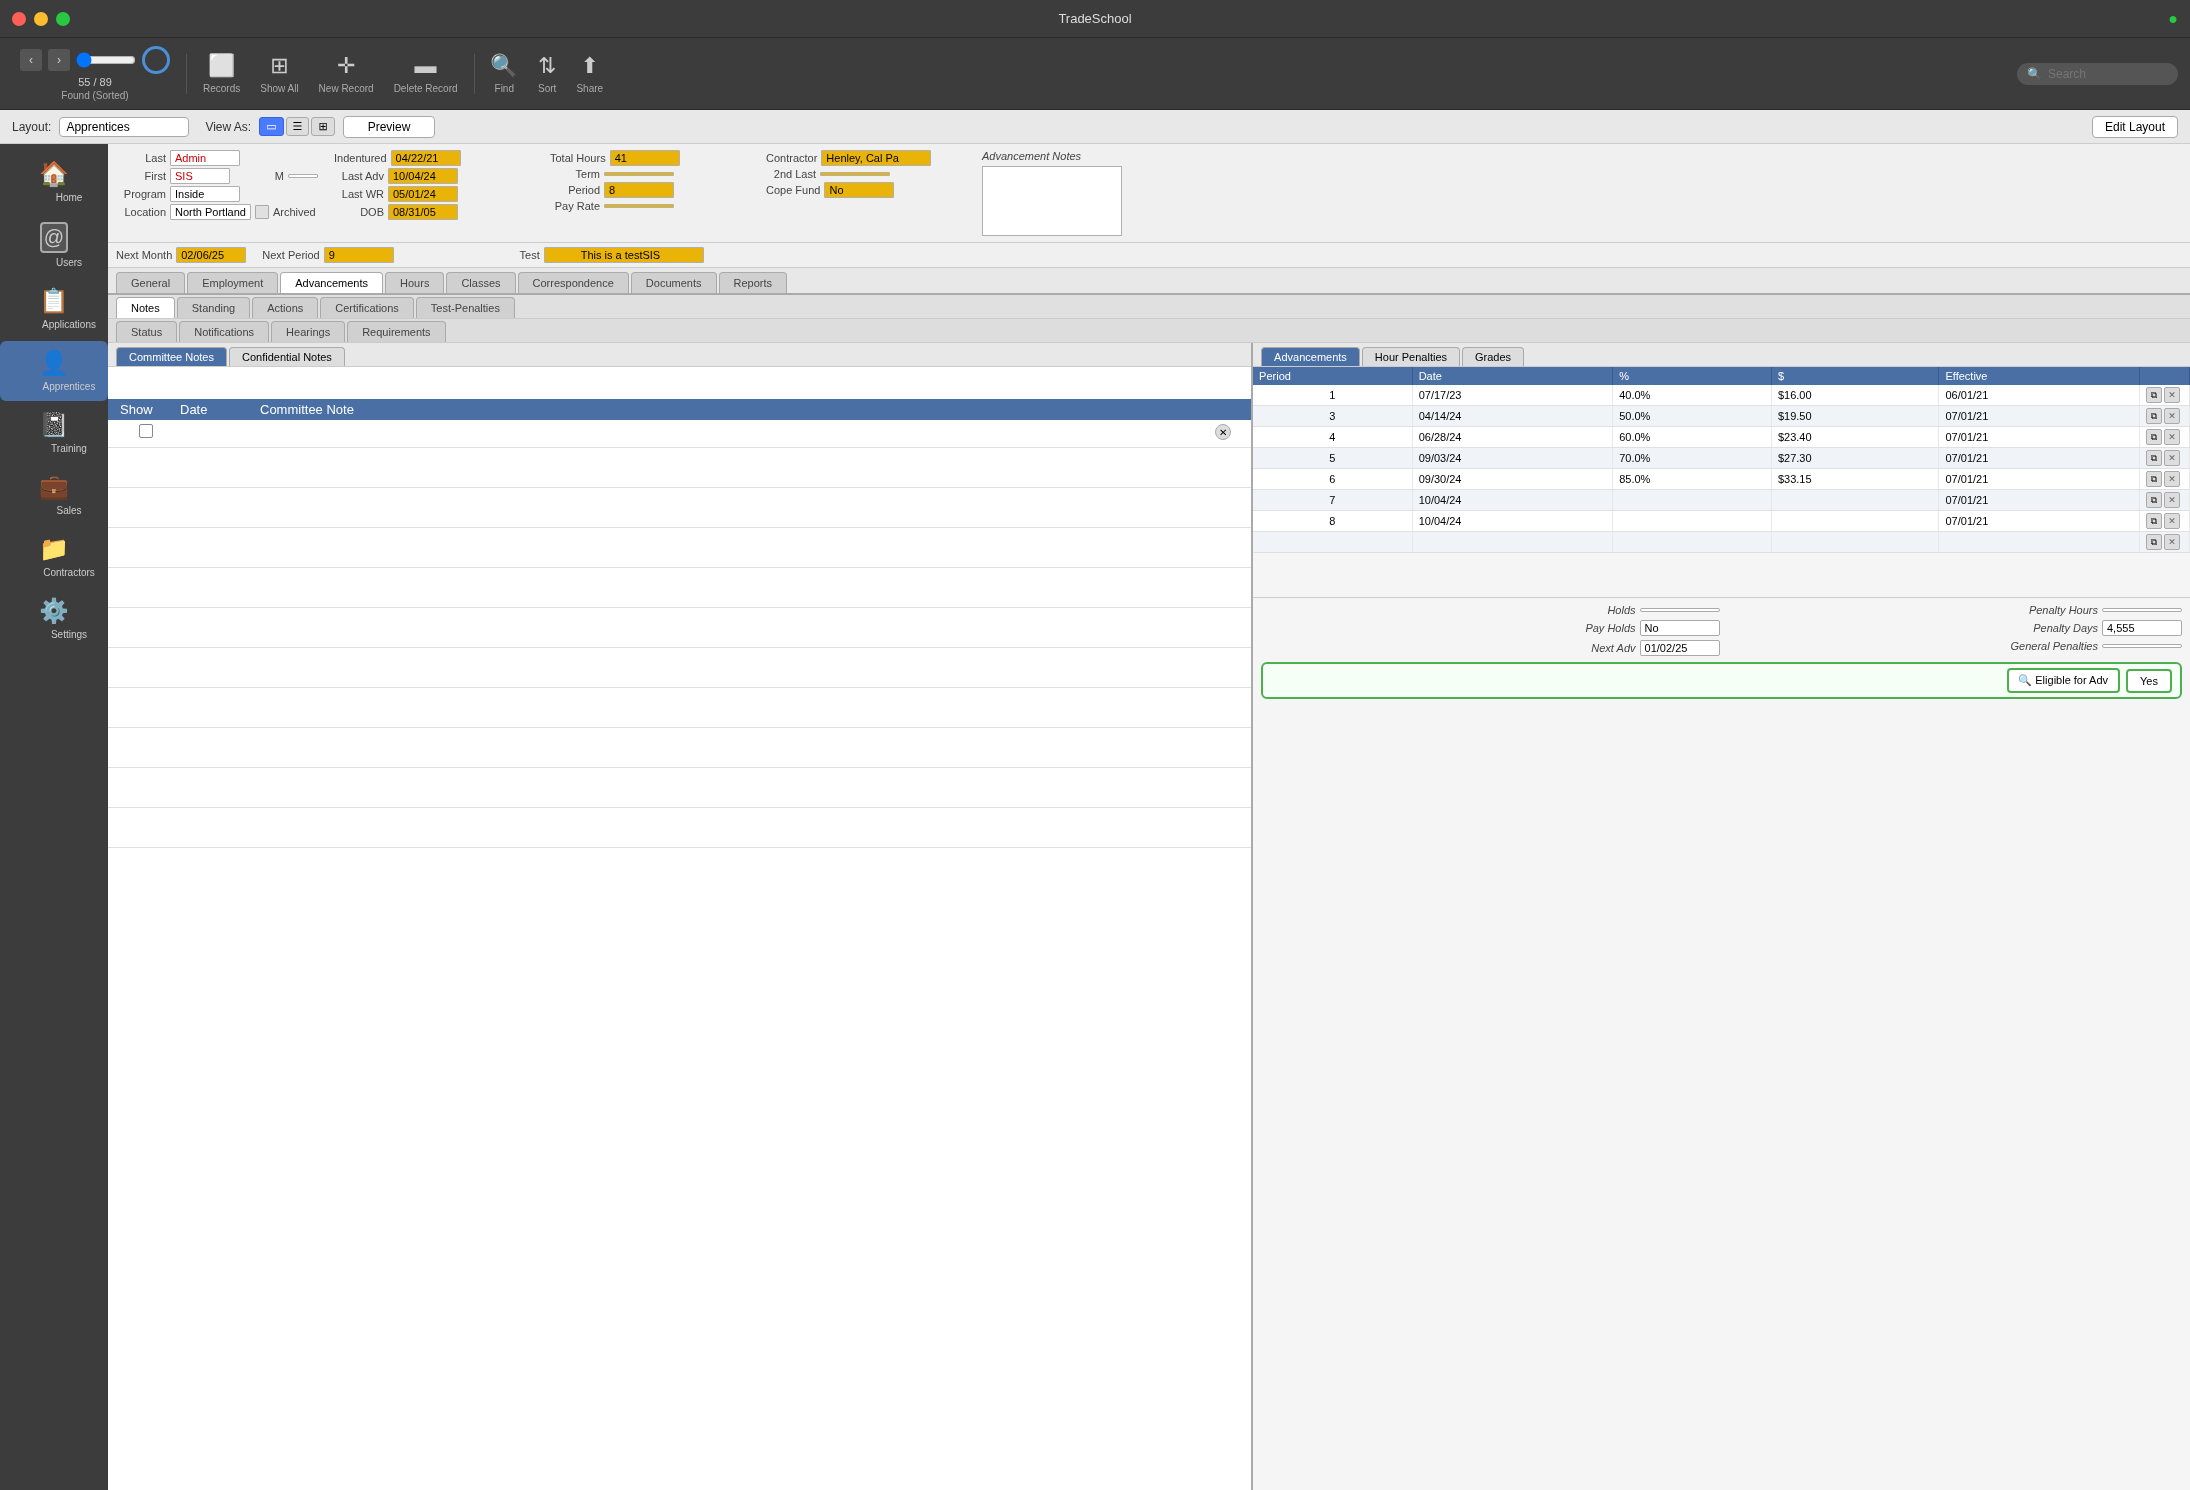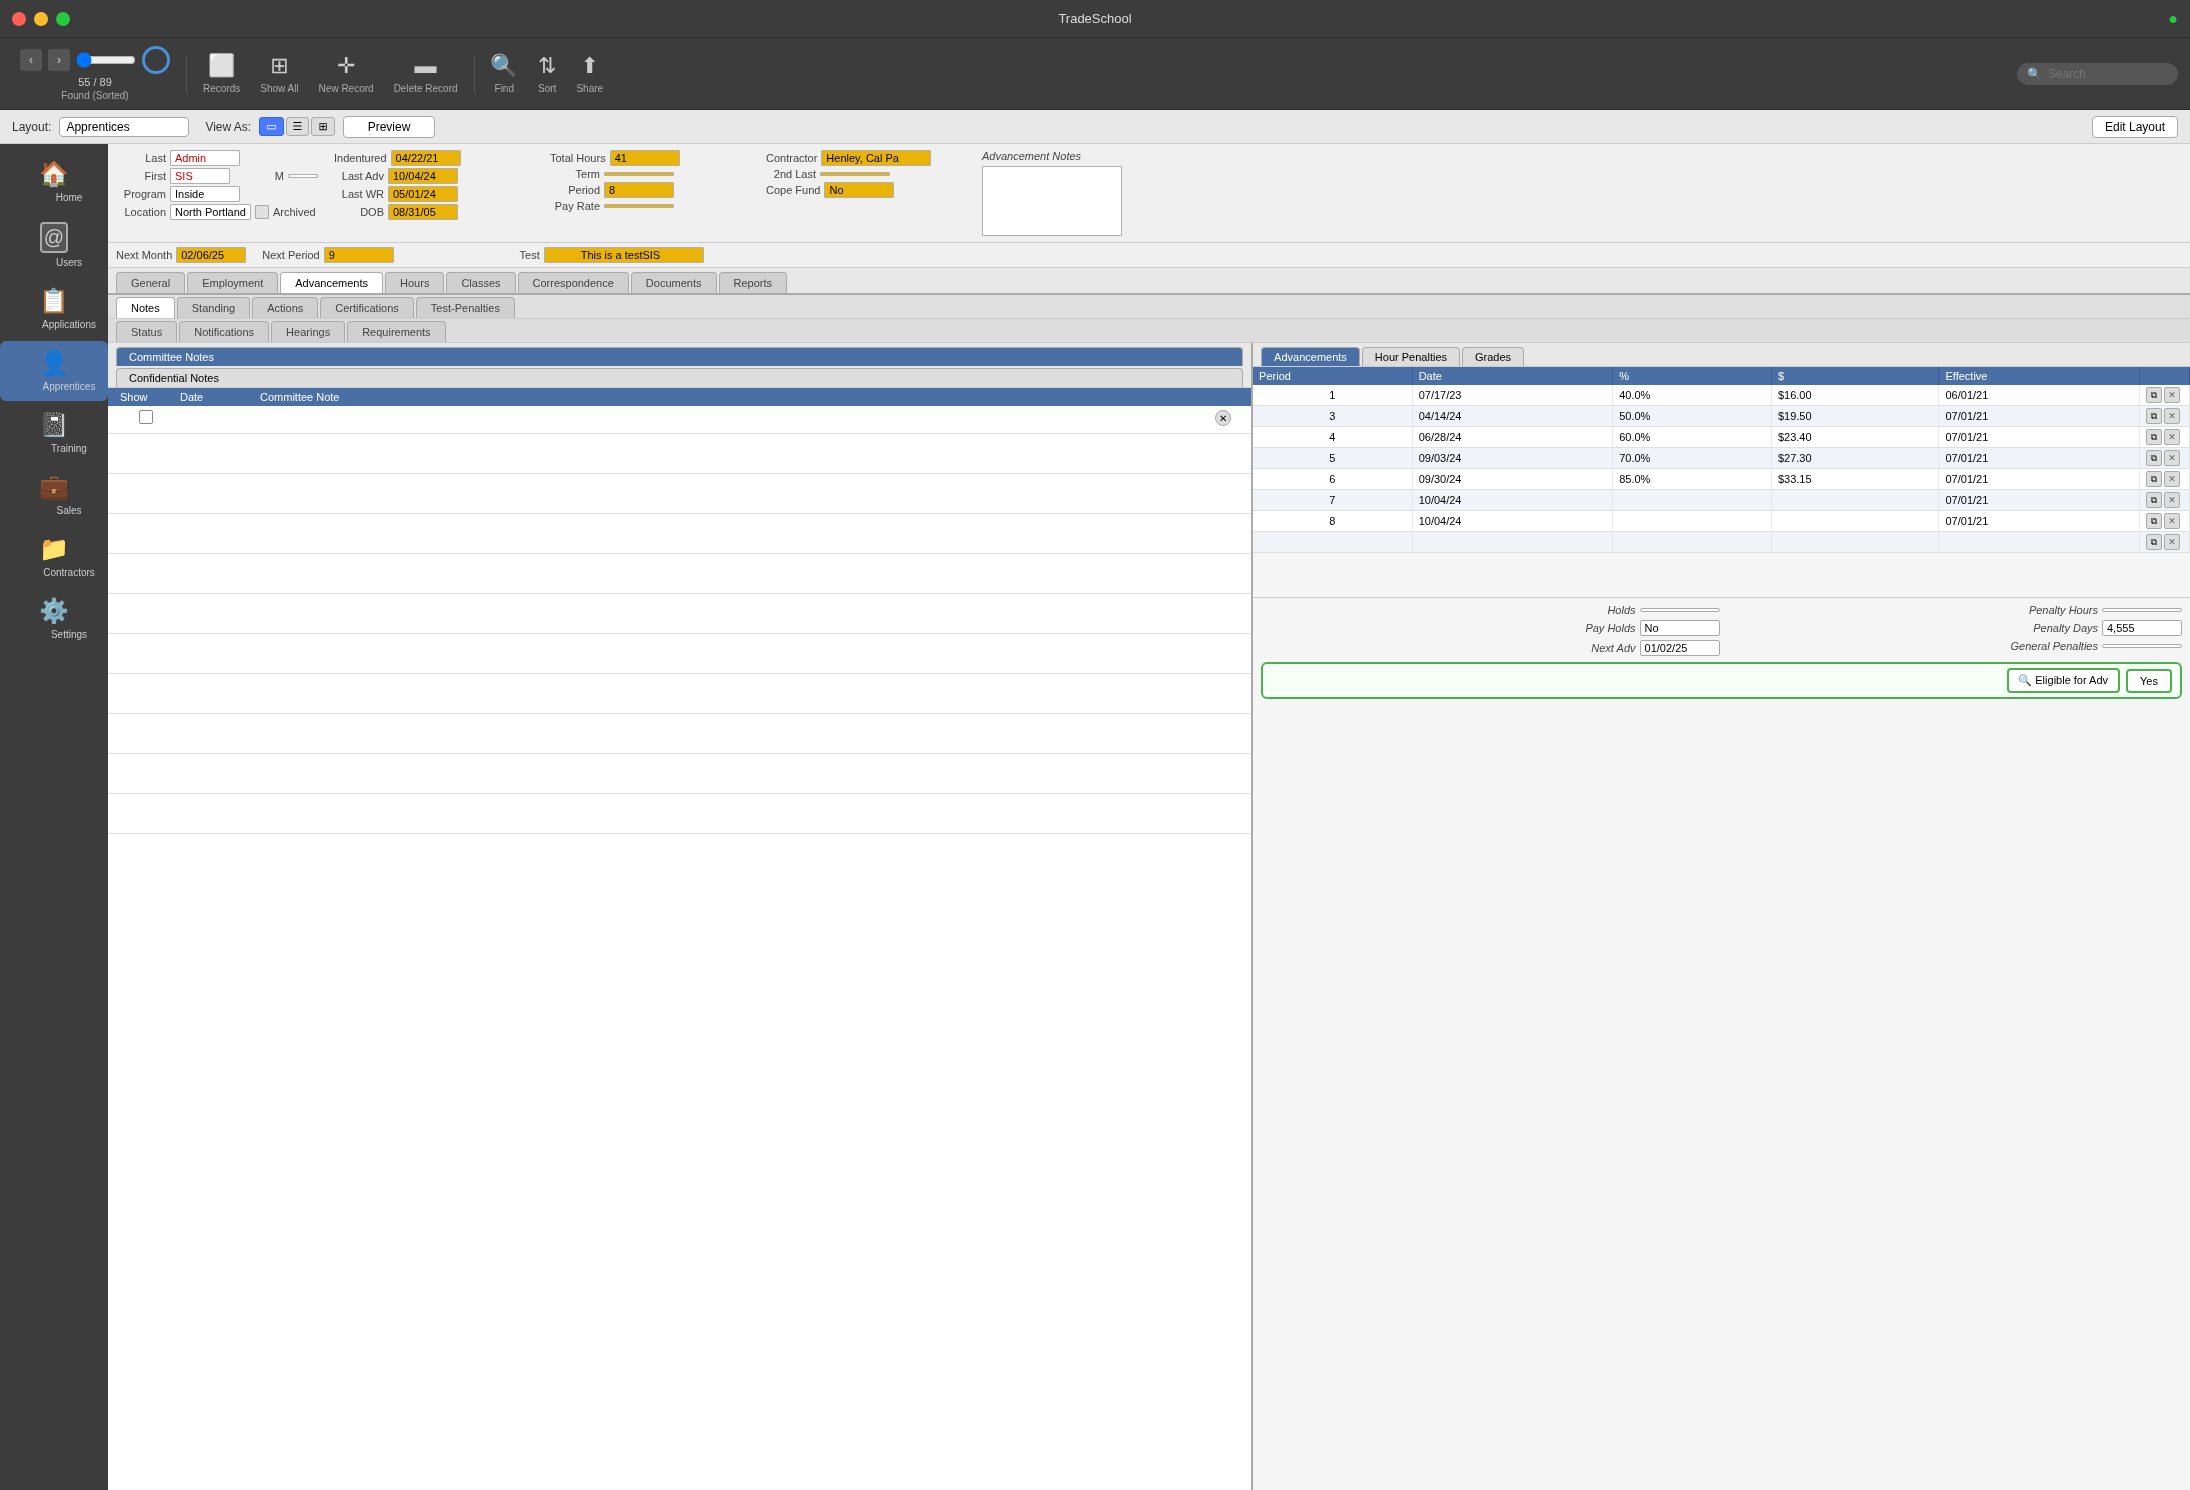--- a/index.html
+++ b/index.html
@@ -201,41 +201,41 @@
       flex-direction: column;
       border-right: 2px solid #aaa;
       background: white;
     }
     .notes-tabs {
       display: flex;
       background: #e8e8e8;
       border-bottom: 1px solid #ccc;
       padding: 4px 8px 0;
       gap: 2px;
-      flex-direction: column;
     }
     .notes-tab {
       padding: 3px 12px;
       font-size: 11px;
       cursor: pointer;
       border-radius: 4px 4px 0 0;
       background: #ddd;
       border: 1px solid #aaa;
       border-bottom: none;
     }
     .notes-tab.active { background: #4a6fa5; color: white; }
     .notes-header {
       display: flex;
       background: #4a6fa5;
       color: white;
       padding: 3px 8px;
-      font-size: 11px;
+      font-size: 13px;
       font-weight: 500;
       align-items: center;
       gap: 0;
+      margin-top: 32px;
     }
     .notes-header-col { flex: 1; padding: 0 4px; }
     .notes-header-col.show-col { width: 60px; flex: none; }
     .notes-header-col.date-col { width: 80px; flex: none; }
     .notes-body {
       flex: 1;
       overflow-y: auto;
       position: relative;
     }
     .notes-row {

